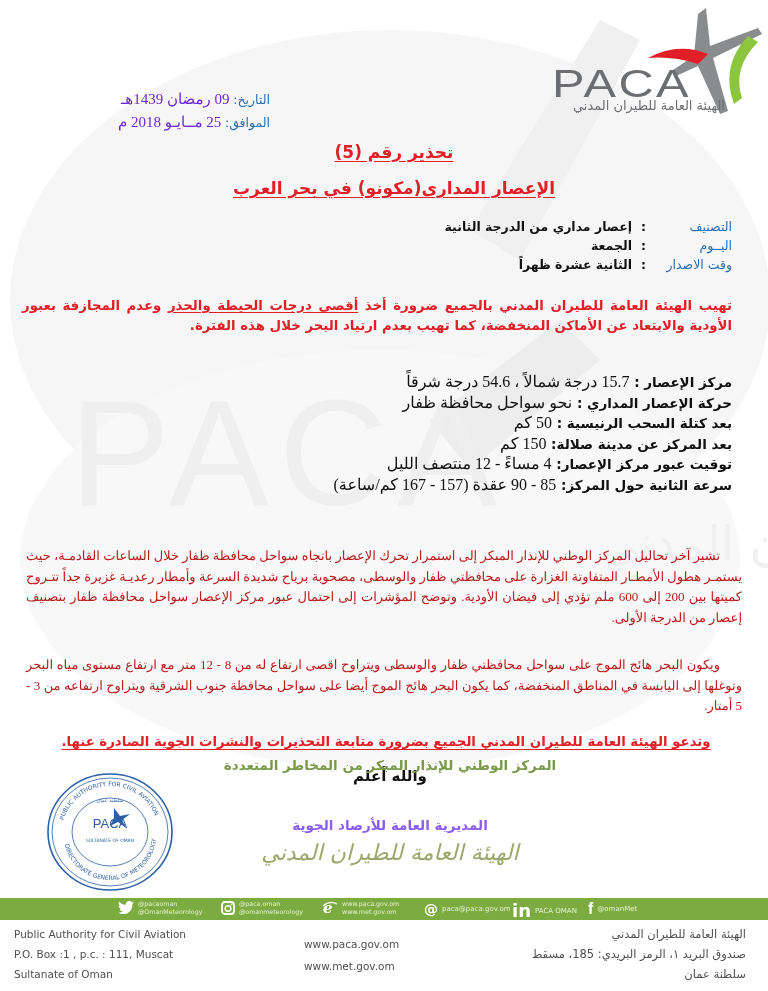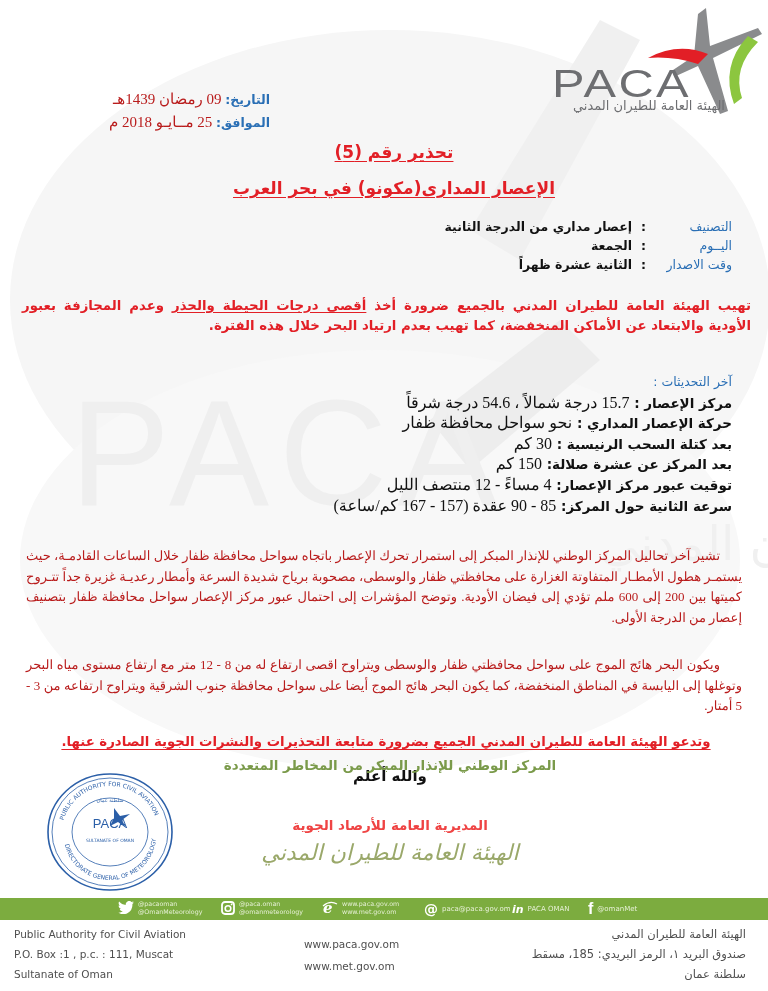--- a/index.html
+++ b/index.html
@@ -8,52 +8,52 @@
 
   .bg-watermark { position: absolute; inset: 0; pointer-events: none; z-index: 0; }
   .page { position: absolute; inset: 0; z-index: 1; }
 
   
   .logo { position: absolute; left: 548px; top: 6px; width: 215px; height: 110px; }
   .logo-word { position: absolute; left: 4px; top: 56px; font-family: "Liberation Sans", sans-serif; font-size: 39px; letter-spacing: 2px; color: #6d6e71; font-weight: normal; transform: scaleX(1.25); transform-origin: left; }
   .logo-ar { position: absolute; right: 38px; top: 92px; font-family: "DejaVu Sans", sans-serif; font-size: 13px; color: #6d6e71; direction: rtl; white-space: nowrap; }
 
   .dates { position: absolute; right: 498px; top: 88px; direction: rtl; font-family: "Liberation Serif", serif; font-size: 15px; line-height: 22px; text-align: right; }
-  .dates .lbl { color: #2a6fb5; font-weight: bold; font-family: "DejaVu Sans", sans-serif; font-size: 12.5px; }
-  .dates .val { color: #b91c1c; }
+  .dates .lbl { color: #2a6fb5; font-weight: normal; font-family: "DejaVu Sans", sans-serif; font-size: 12.5px; }
+  .dates .val { color: #6d28d9; }
 
   .title1, .title2 { position: absolute; left: 0; width: 768px; text-align: center; direction: rtl; color: #e21f26; font-weight: bold; text-decoration: underline; text-underline-offset: 3px; font-family: "DejaVu Sans", sans-serif; }
   .title1 { top: 142px; font-size: 17px; left: 10px; }
   .title2 { top: 178px; font-size: 17px; left: 10px; }
 
   .meta { position: absolute; right: 36px; top: 217px; direction: rtl; font-size: 12.5px; line-height: 19px; }
   .meta-row { display: flex; white-space: nowrap; }
   .meta-row .k { color: #2a6fb5; width: 86px; display: inline-block; }
   .meta-row .c { width: 14px; display: inline-block; font-weight: bold; }
   .meta-row .v { font-weight: bold; color: #111; }
 
-  .warn { position: absolute; left: 22px; right: 17px; top: 296px; direction: rtl; text-align: justify; text-align-last: right; color: #e21f26; font-weight: bold; font-size: 13.3px; line-height: 20px; }
+  .warn { position: absolute; left: 22px; right: 36px; top: 296px; direction: rtl; text-align: justify; text-align-last: right; color: #e21f26; font-weight: bold; font-size: 13.3px; line-height: 20px; }
   .warn u { text-underline-offset: 2px; }
 
   .updates { position: absolute; right: 36px; top: 372px; direction: rtl; text-align: right; font-size: 13.5px; line-height: 20.6px; }
   .updates .head { color: #2a6fb5; font-size: 12.5px; }
   .updates .row { white-space: nowrap; }
   .updates .k { font-weight: bold; }
   .updates .v { font-family: "Liberation Serif", serif; font-size: 16px; }
 
   .para { position: absolute; left: 26px; right: 26px; direction: rtl; text-align: justify; text-align-last: right; font-family: "Liberation Serif", serif; font-size: 13px; line-height: 20.5px; color: #b91c1c; text-indent: 22px; }
   .para1 { top: 546px; }
   .para2 { top: 655px; }
 
   .call { position: absolute; left: 30px; right: 26px; top: 734px; direction: rtl; text-align: center; color: #e21f26; font-weight: bold; font-size: 13.3px; text-decoration: underline; text-underline-offset: 3px; }
 
   .sign { position: absolute; left: 180px; width: 420px; text-align: center; direction: rtl; }
   .sign1 { top: 767px; font-size: 15px; font-weight: bold; color: #111; }
   .sign2 { top: 757px; font-size: 13.5px; color: #7a9a4a; font-weight: bold; }
-  .sign3 { top: 817px; font-size: 13.5px; color: #ef4444; font-weight: bold; }
+  .sign3 { top: 817px; font-size: 13.5px; color: #8b5cf6; font-weight: bold; }
   .sign4 { top: 840px; font-family: "DejaVu Serif", serif; font-size: 22px; color: #9aa86a; font-style: italic; }
 
   .stamp { position: absolute; left: 44px; top: 770px; width: 132px; height: 124px; }
 
   
   .band { position: absolute; left: 0; top: 898px; width: 768px; height: 22px; background: #7cac3f; color: #e6f0d6; font-family: "DejaVu Sans", sans-serif; }
   .band .item { position: absolute; top: 2px; display: flex; align-items: center; gap: 4px; }
   .band .ico { color: #ffffff; font-weight: bold; display: inline-flex; align-items: center; justify-content: center; }
   .band .txt { font-size: 6.3px; line-height: 7.5px; }
   .band .txt1 { font-size: 7px; line-height: 18px; }
@@ -114,25 +114,24 @@
     <div class="meta-row">
       <span class="k">وقت الاصدار</span>
       <span class="c">:</span>
       <span class="v">الثانية عشرة ظهراً</span>
     </div>
   </div>
 
   <div class="warn"><span>تهيب الهيئة العامة للطيران المدني بالجميع ضرورة أخذ </span><u>أقصى درجات الحيطة والحذر</u><span> وعدم المجازفة بعبور الأودية والابتعاد عن الأماكن المنخفضة، كما تهيب بعدم ارتياد البحر خلال هذه الفترة.</span></div>
 
   <div class="updates">
-    <div class="head">آخر التحديثات :</div>
     <div class="row"><span class="k">مركز الإعصار : </span><span class="v">15.7 درجة شمالاً ، 54.6 درجة شرقاً</span></div>
     <div class="row"><span class="k">حركة الإعصار المداري : </span><span class="v">نحو سواحل محافظة ظفار</span></div>
-    <div class="row"><span class="k">بعد كتلة السحب الرنيسية : </span><span class="v">30 كم</span></div>
-    <div class="row"><span class="k">بعد المركز عن عشرة صلالة: </span><span class="v">150 كم</span></div>
+    <div class="row"><span class="k">بعد كتلة السحب الرنيسية : </span><span class="v">50 كم</span></div>
+    <div class="row"><span class="k">بعد المركز عن مدينة صلالة: </span><span class="v">150 كم</span></div>
     <div class="row"><span class="k">توقيت عبور مركز الإعصار: </span><span class="v">4 مساءً - 12 منتصف الليل</span></div>
     <div class="row"><span class="k">سرعة الثانية حول المركز: </span><span class="v">85 - 90 عقدة (157 -  167 كم/ساعة)</span></div>
   </div>
 
   <p class="para para1">تشير آخر تحاليل المركز الوطني للإنذار المبكر إلى استمرار تحرك الإعصار باتجاه سواحل محافظة ظفار خلال الساعات القادمـة، حيث يستمـر هطول الأمطـار المتفاوتة الغزارة على محافظتي ظفار والوسطى، مصحوبة برياح شديدة السرعة وأمطار رعديـة غزيرة جداً تتـروح كميتها بين 200 إلى 600 ملم تؤدي إلى فيضان الأودية. وتوضح المؤشرات إلى احتمال عبور مركز الإعصار سواحل محافظة ظفار بتصنيف إعصار من الدرجة الأولى.</p>
   <p class="para para2">ويكون البحر  هائج الموج على سواحل محافظتي ظفار والوسطى ويتراوح اقصى ارتفاع له من 8 - 12 متر مع ارتفاع مستوى مياه البحر وتوغلها إلى اليابسة في المناطق المنخفضة، كما يكون البحر  هائج الموج أيضا على سواحل محافظة جنوب الشرقية ويتراوح ارتفاعه من 3 - 5 أمتار.</p>
 
   <div class="call">وتدعو الهيئة العامة للطيران المدني الجميع بضرورة متابعة التحذيرات والنشرات الجوية الصادرة عنها.</div>
 
   <div class="sign sign1">والله أعلم</div>
@@ -187,21 +186,21 @@
       <div class="txt">
           <div>www.paca.gov.om</div>
           <div>www.met.gov.om</div>
         </div>
     </div>
     <div class="item" style="left:424px">
       <span class="ico" style="font-size:14px;">@</span>
       <div class="txt txt1">paca@paca.gov.om</div>
     </div>
     <div class="item" style="left:512px">
-      <span class="ico" style="font-size:11px;font-style:italic;">in</span>
+      <span class="ico" style="font-size:18px;">in</span>
       <div class="txt txt1">PACA OMAN</div>
     </div>
     <div class="item" style="left:588px">
       <span class="ico" style="font-size:16px;font-family:'Liberation Sans',sans-serif;">f</span>
       <div class="txt txt1">@omanMet</div>
     </div>
   </div>
 
   <div class="addr-en">
     <div>Public Authority for Civil Aviation</div>

